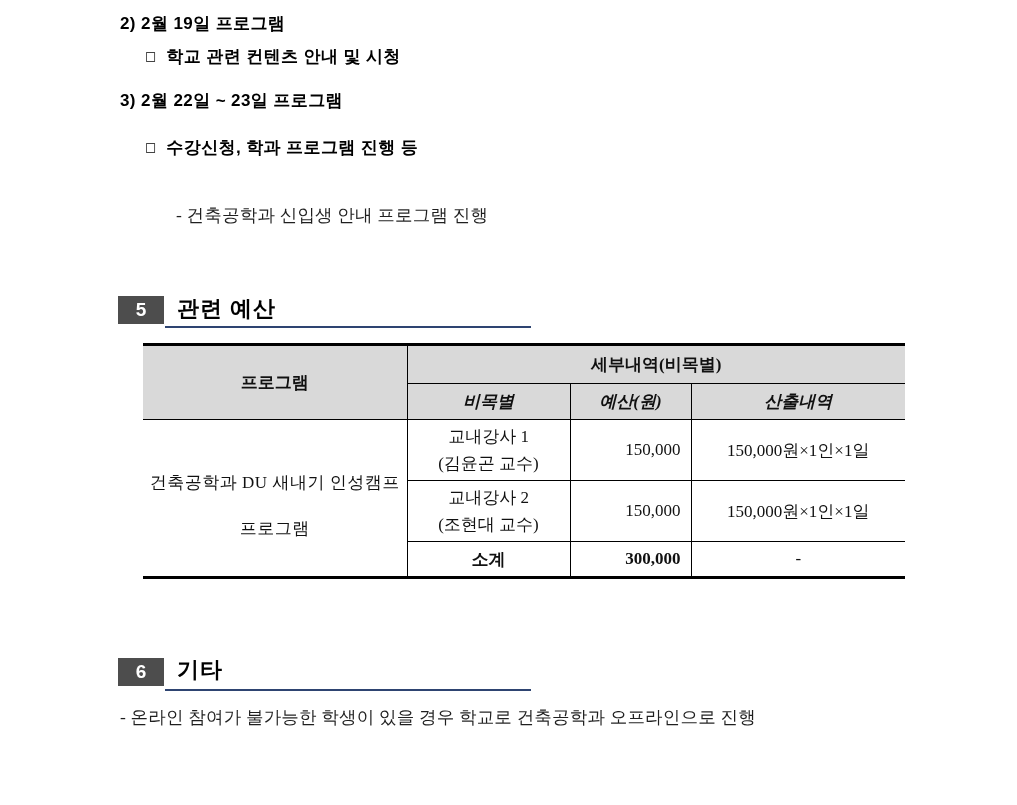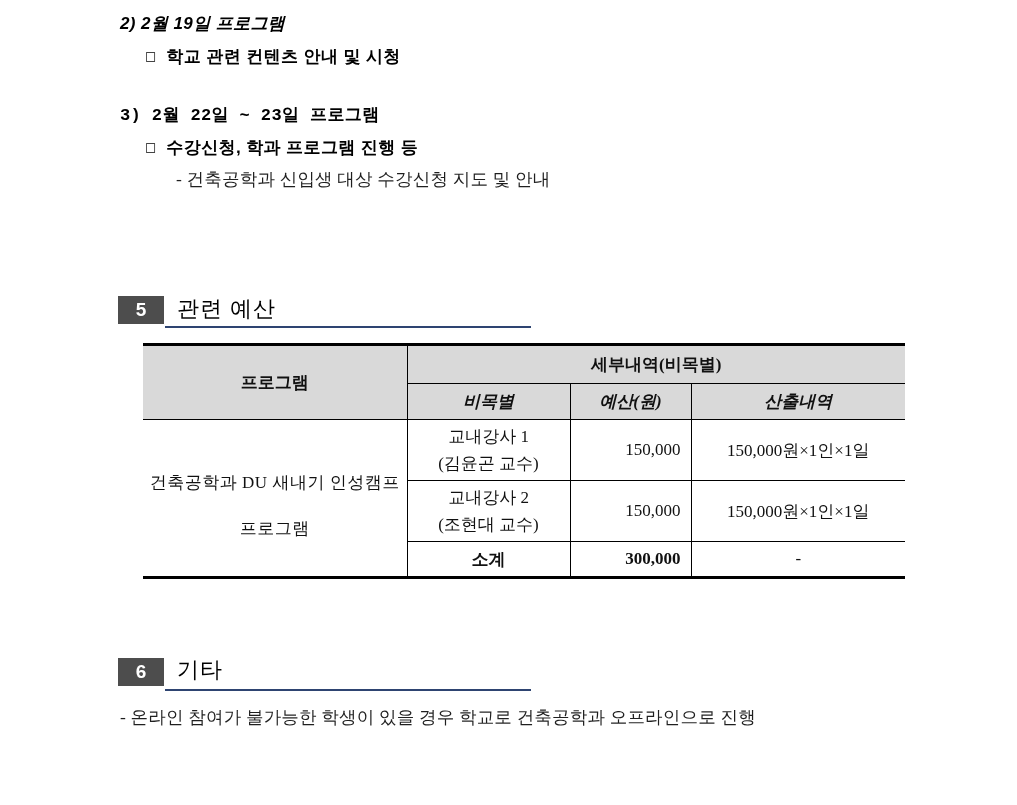--- a/index.html
+++ b/index.html
@@ -46,21 +46,21 @@
     background: #4d4d4d;
     color: #ffffff;
     font-family: "Liberation Sans", sans-serif;
     font-weight: 700;
     font-size: 19px;
     display: flex; align-items: center; justify-content: center;
   }
   .sec-title {
     position: absolute;
     font-family: "Liberation Sans", sans-serif;
-    font-weight: 400;
+    font-weight: 700;
     font-size: 22px;
     color: #000000;
     letter-spacing: 1px;
   }
   .sec-underline {
     position: absolute;
     width: 366px; height: 2px;
     background: #2e4471;
   }
 
@@ -95,32 +95,32 @@
   .cell-2line div { line-height: 27px; }
   .num-cell { text-align: right !important; padding-right: 10px !important; }
   .bold { font-weight: 700; }
   .program-cell div { line-height: 30px; letter-spacing: 0.5px; margin-top: 16px; }
 </style>
 </head>
 <body>
 
 <div class="page">
 
-  <div class="abs h-bold" style="left:120px; top:12px;font-style:italic;">2) 2월 19일 프로그램</div>
+  <div class="abs h-bold" style="left:120px; top:12px;">2) 2월 19일 프로그램</div>
   <div class="abs bullet-line" style="left:145px; top:45px;">
     <span class="bullet-marker">□</span>
     <span class="h-bold">학교 관련 컨텐츠 안내 및 시청</span>
   </div>
 
-  <div class="abs h-bold" style="left:120px; top:103px;font-family:Liberation Mono, monospace;">3) 2월 22일 ~ 23일 프로그램</div>
+  <div class="abs h-bold" style="left:120px; top:89px;">3) 2월 22일 ~ 23일 프로그램</div>
   <div class="abs bullet-line" style="left:145px; top:136px;">
     <span class="bullet-marker">□</span>
     <span class="h-bold">수강신청, 학과 프로그램 진행 등</span>
   </div>
-  <div class="abs body-serif" style="left:176px; top:167px;">- 건축공학과 신입생 대상 수강신청 지도 및 안내</div>
+  <div class="abs body-serif" style="left:176px; top:203px;">- 건축공학과 신입생 안내 프로그램 진행</div>
 
   <div class="sec-num" style="left:118px; top:296px;">5</div>
   <div class="sec-title" style="left:177px; top:294px;">관련 예산</div>
   <div class="sec-underline" style="left:165px; top:326px;"></div>
 
   <table class="budget-table">
     <colgroup>
       <col style="width:264px">
         <col style="width:163px">
         <col style="width:121px">

